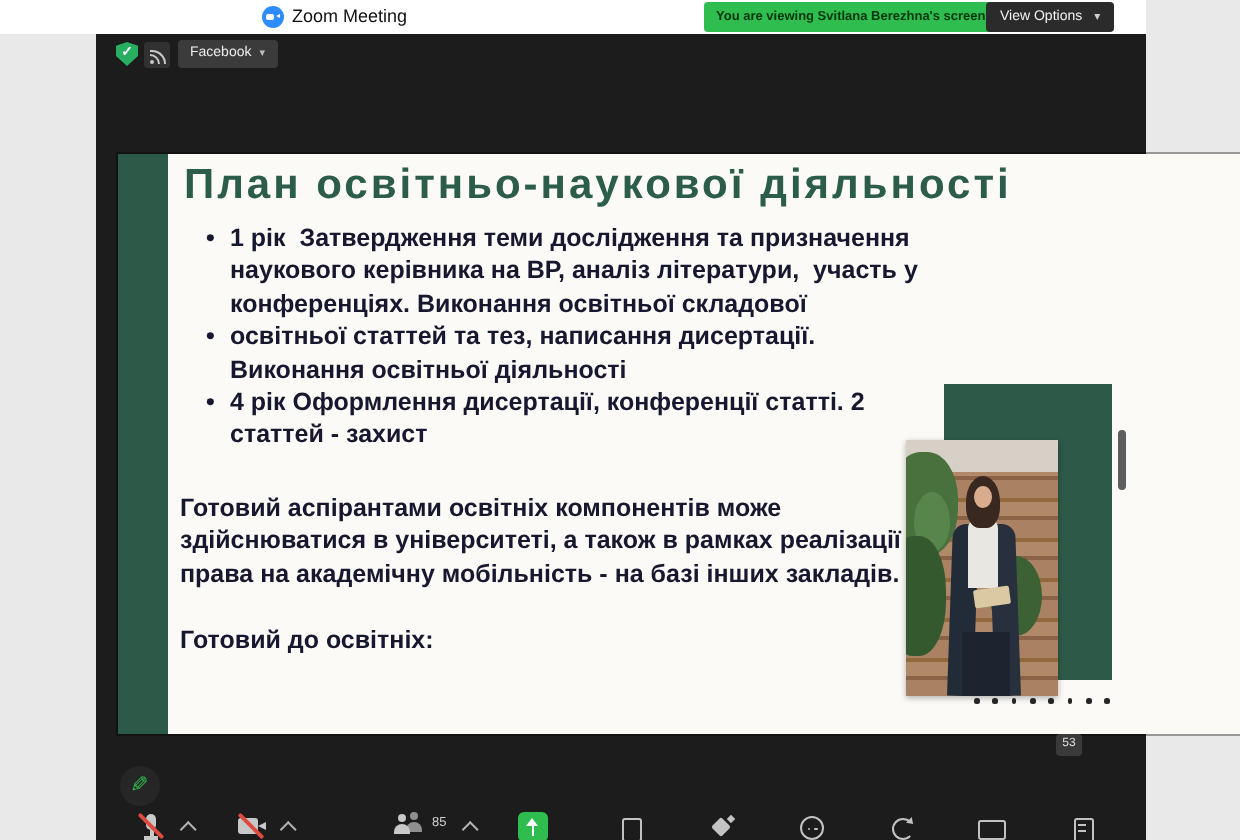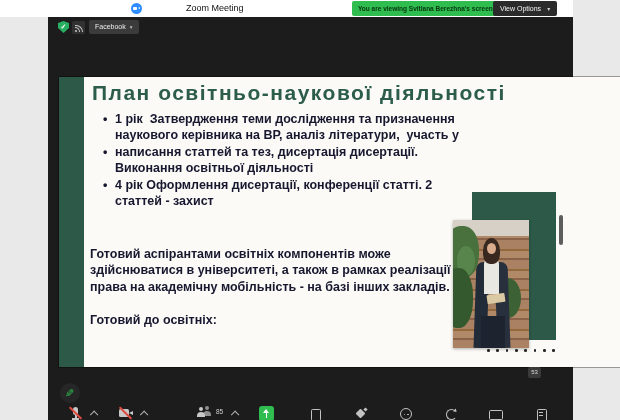--- a/index.html
+++ b/index.html
@@ -7,21 +7,21 @@
     width:620px;height:420px;position:relative;overflow:hidden;
     background:#e9e9e9;
     font-family:"Liberation Sans", sans-serif;
     -webkit-font-smoothing:antialiased;
   }
   
   .topbar{position:absolute;left:0;top:0;width:573px;height:17px;background:#ffffff;}
   .zoom-app-icon{position:absolute;left:131px;top:3px;width:11px;height:11px;border-radius:50%;background:#2d8cff;}
   .zoom-app-icon .cam-body{position:absolute;left:2.2px;top:3.8px;width:4.2px;height:3.4px;background:#fff;border-radius:1px;}
   .zoom-app-icon .cam-lens{position:absolute;left:6.8px;top:4.2px;width:0;height:0;border-right:2.4px solid #fff;border-top:1.4px solid transparent;border-bottom:1.4px solid transparent;}
-  .app-title{position:absolute;left:146px;top:3px;font-size:9px;color:#111;margin-left:40px;}
+  .app-title{position:absolute;left:146px;top:3px;font-size:9px;color:#111;}
   .viewing-banner{position:absolute;left:352px;top:1px;height:15px;line-height:15px;background:#2ebd4e;border-radius:2px;
     padding:0 6px;font-size:6.5px;font-weight:bold;color:#07350f;white-space:nowrap;}
   .view-options-btn{position:absolute;left:493px;top:1px;height:15px;line-height:15px;background:#2b2b2b;border-radius:2px;
     padding:0 7px;font-size:7px;color:#f2f2f2;white-space:nowrap;cursor:default;}
   .view-options-btn .caret{color:#cfcfcf;font-size:6px;margin-left:6px;}
   
   .meeting{position:absolute;left:48px;top:17px;width:525px;height:403px;background:#1c1c1c;}
   
   .shield-icon{position:absolute;left:10px;top:4px;width:11px;height:12px;background:#27ae60;
     clip-path:polygon(50% 0,100% 16%,100% 58%,50% 100%,0 58%,0 16%);}
@@ -131,26 +131,27 @@
   <div class="slide">
     <div class="slide-green-bar"></div>
     <div class="slide-title">План освітньо-наукової діяльності</div>
 
     <div class="text-block bullets">
       <div class="bullet-group">
         <div class="bullet-marker">•</div>
         <div>
           <div class="line">1 рік  Затвердження теми дослідження та призначення</div>
           <div class="line">наукового керівника на ВР, аналіз літератури,  участь у</div>
+          <div class="line">конференціях. Виконання освітньої складової</div>
         </div>
       </div>
       <div class="bullet-group">
         <div class="bullet-marker">•</div>
         <div>
-          <div class="line">написання статтей та тез, дисертація дисертації.</div>
+          <div class="line">освітньої статтей та тез, написання дисертації.</div>
           <div class="line">Виконання освітньої діяльності</div>
         </div>
       </div>
       <div class="bullet-group">
         <div class="bullet-marker">•</div>
         <div>
           <div class="line">4 рік Оформлення дисертації, конференції статті. 2</div>
           <div class="line">статтей - захист</div>
         </div>
       </div>

